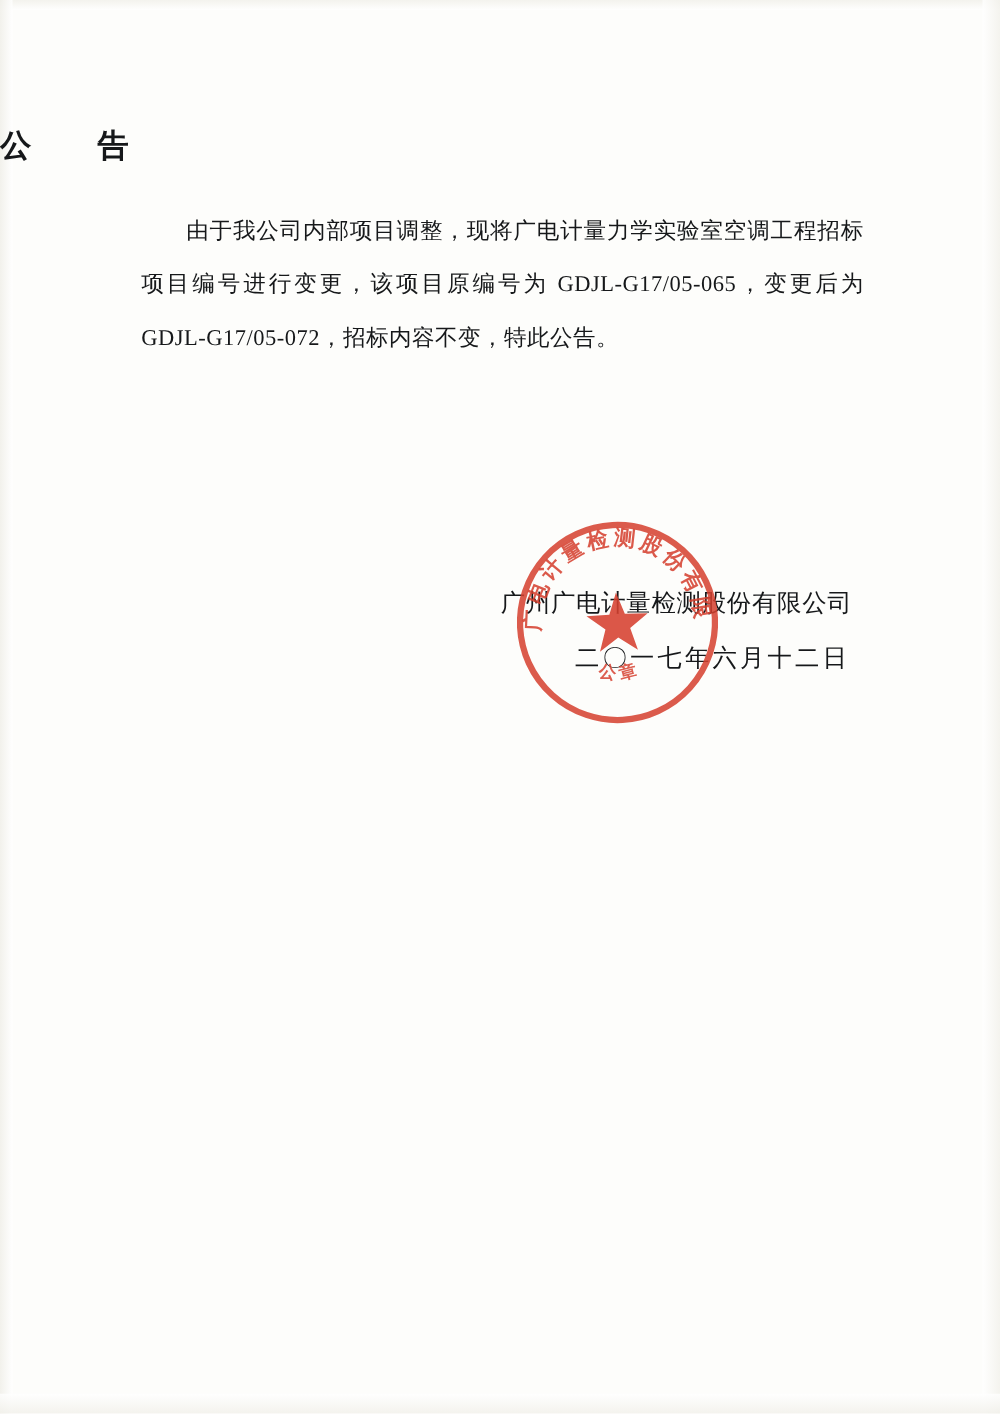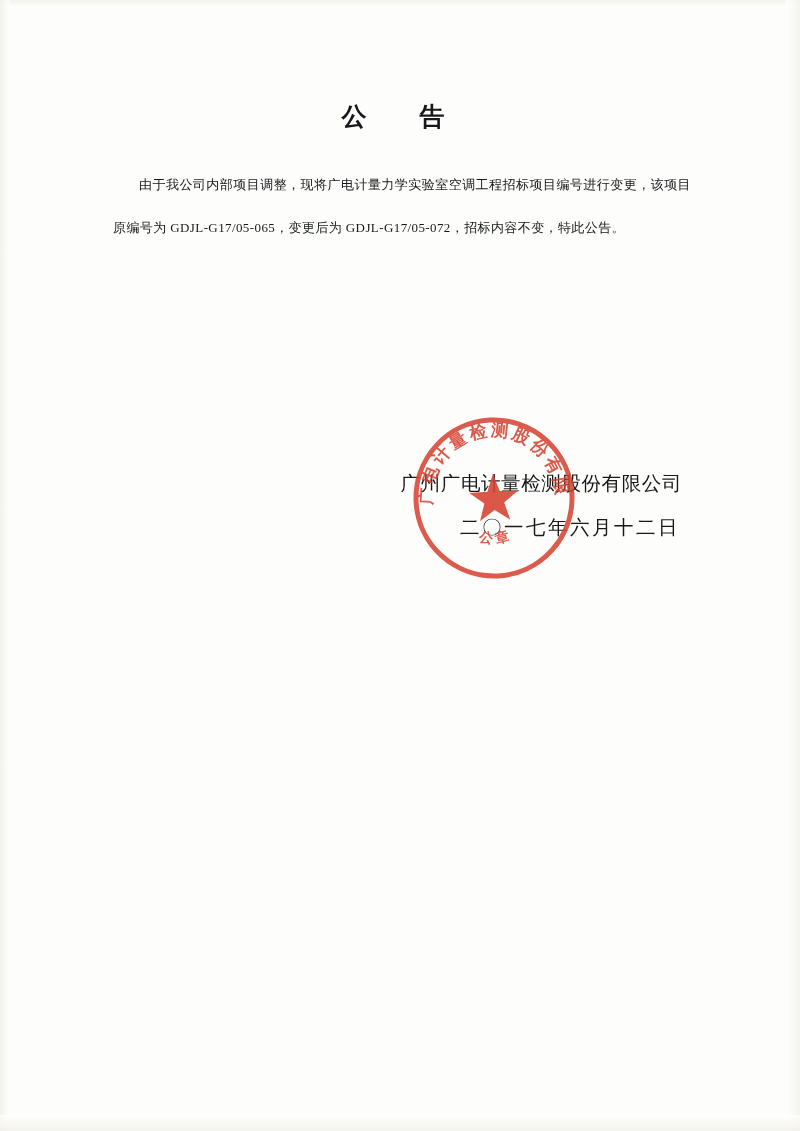--- a/index.html
+++ b/index.html
@@ -45,34 +45,33 @@
     width: 100%; height: 16px;
     background: linear-gradient(to top, #f1f0ea, #ffffff);
     opacity: .8;
   }
 
   .doc-title {
     position: absolute;
     top: 100px;
     left: 0;
     width: 100%;
-    text-align: center;
     font-size: 25px;
     font-weight: bold;
     letter-spacing: 14px;
     color: #16181a;
     font-family: "Liberation Serif", "DejaVu Serif", serif;
   }
 
   .body-text {
     position: absolute;
     top: 163px;
     left: 113px;
     width: 578px;
-    font-size: 13px;
+    font-size: 18px;
     line-height: 43px;
     color: #16181a;
     text-align: justify;
     text-justify: inter-ideograph;
     text-indent: 2em;
     letter-spacing: 0.4px;
   }
 
   .signature-block {
     position: absolute;

